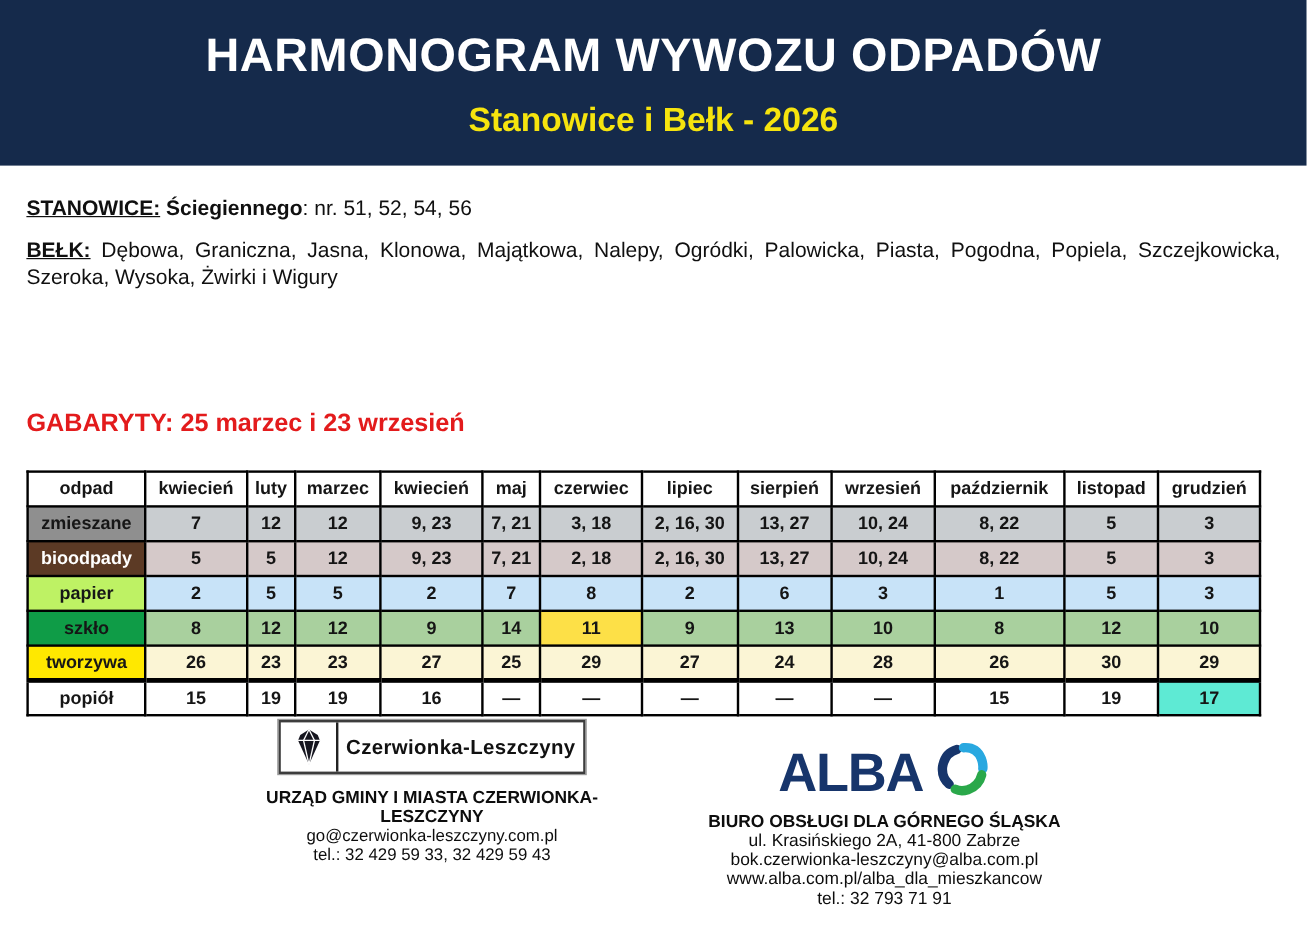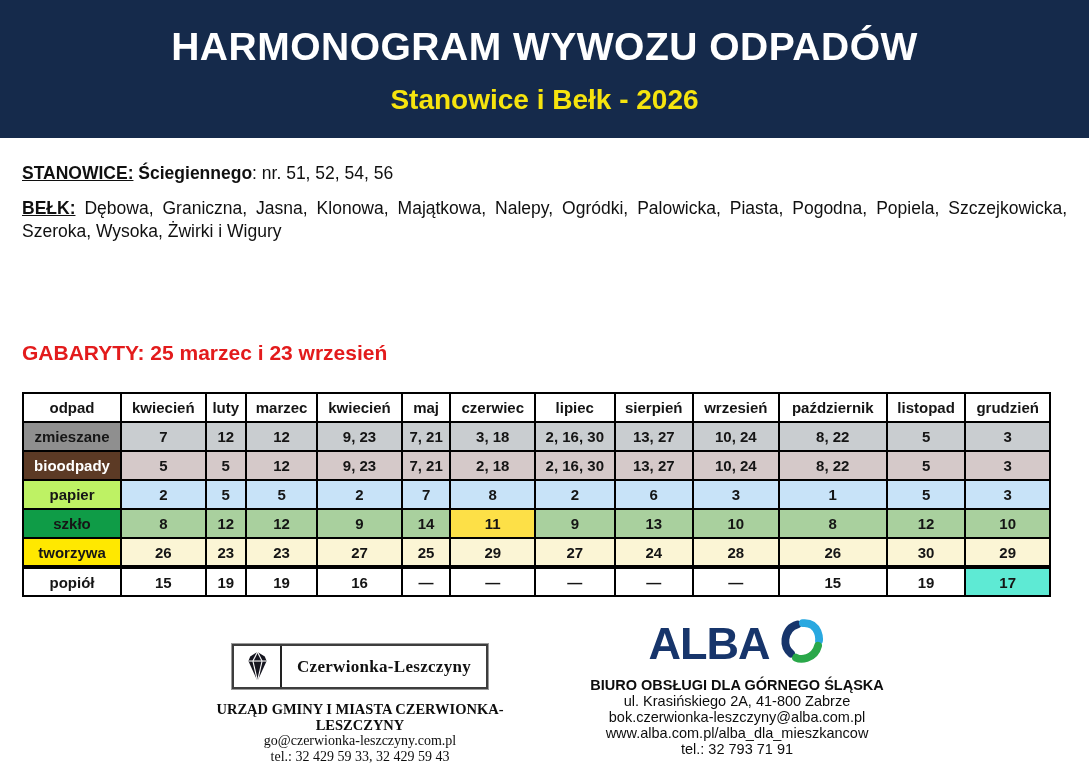--- a/index.html
+++ b/index.html
@@ -28,21 +28,21 @@
                    border-collapse:collapse; }
   table.schedule th, table.schedule td {
       border:2px solid var(--table_border); text-align:center; vertical-align:middle;
       height:29px; font-weight:bold; font-size:15px; color:#151515; white-space:nowrap;
       padding:0 2px; }
   table.schedule thead th { background:#fff; font-size:15px; }
   table.schedule thead th:first-child { width:98px; }
   table.schedule tr.thick-top th, table.schedule tr.thick-top td { border-top:4px solid var(--table_border); }
 
   
-  .footer-left { position:absolute; top:644px; left:200px; width:320px; text-align:center;font-family:Liberation Serif, serif; }
+  .footer-left { position:absolute; top:600px; left:200px; width:320px; text-align:center; }
   .gov-logo-box { margin:0 auto; width:256px; height:45px; border:2px solid #3d3d3d;
                   outline:1px solid #9a9a9a; background:#fff; display:flex; align-items:stretch; }
   .gov-logo-cell { width:48px; display:flex; align-items:center; justify-content:center;
                    border-right:2px solid #222; }
   .gov-logo-name { flex:1; display:flex; align-items:center; justify-content:center;
                    font-weight:bold; font-size:17px; color:#111; letter-spacing:0.3px; }
   .footer-lines { margin-top:13px; font-size:14px; line-height:15.5px; color:#0d0d0d; }
   .footer-lines .b { font-weight:bold; font-size:14.5px; }
 
   .footer-right { position:absolute; top:618px; left:570px; width:334px; text-align:center; }

